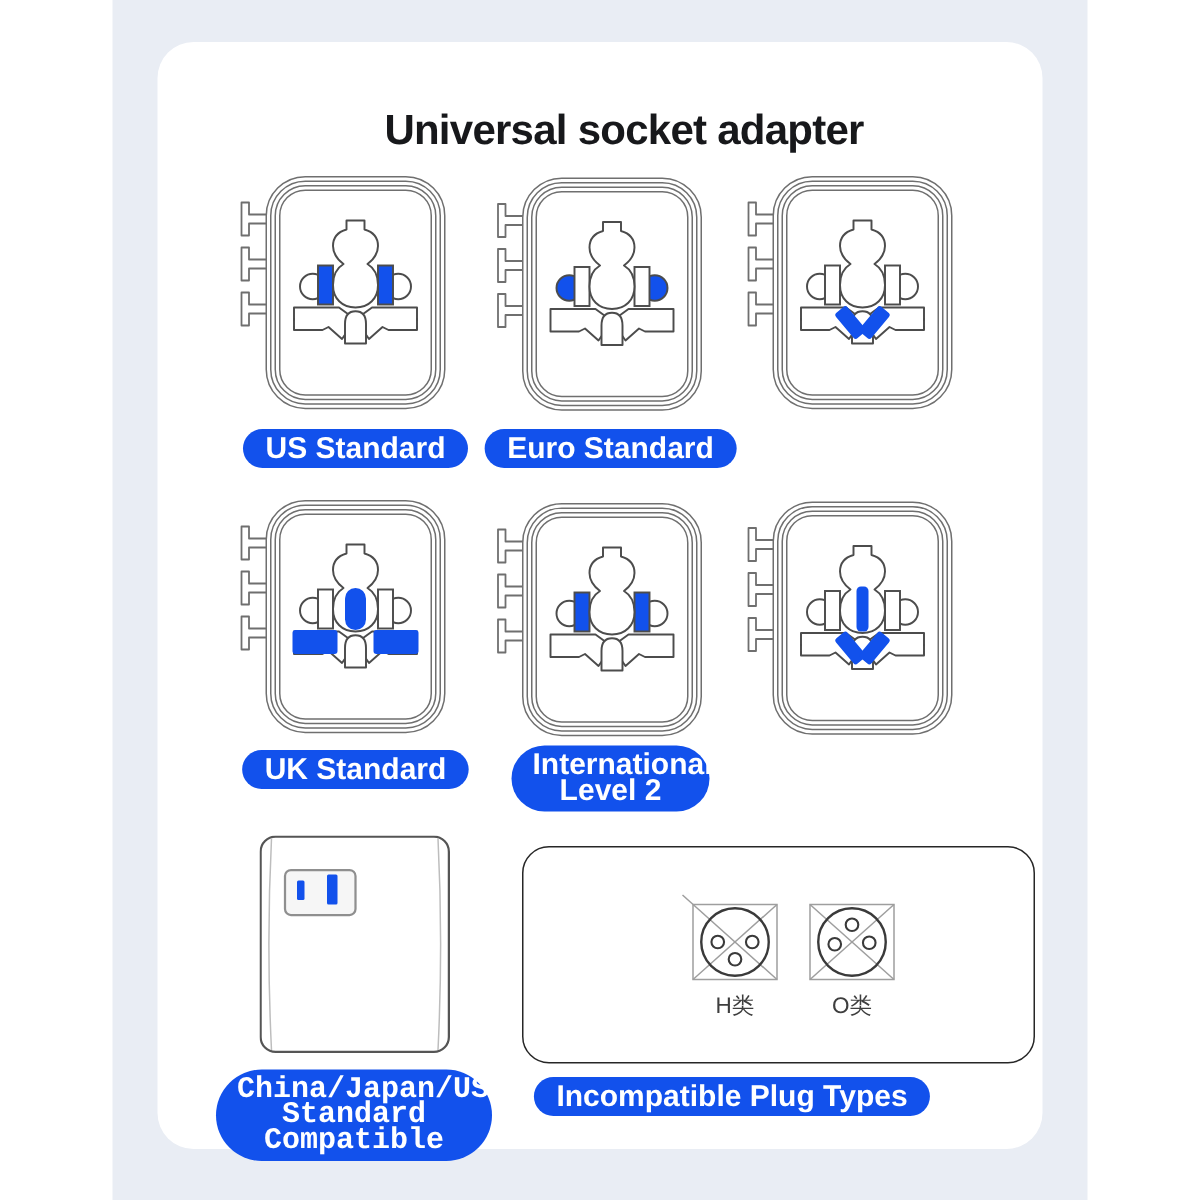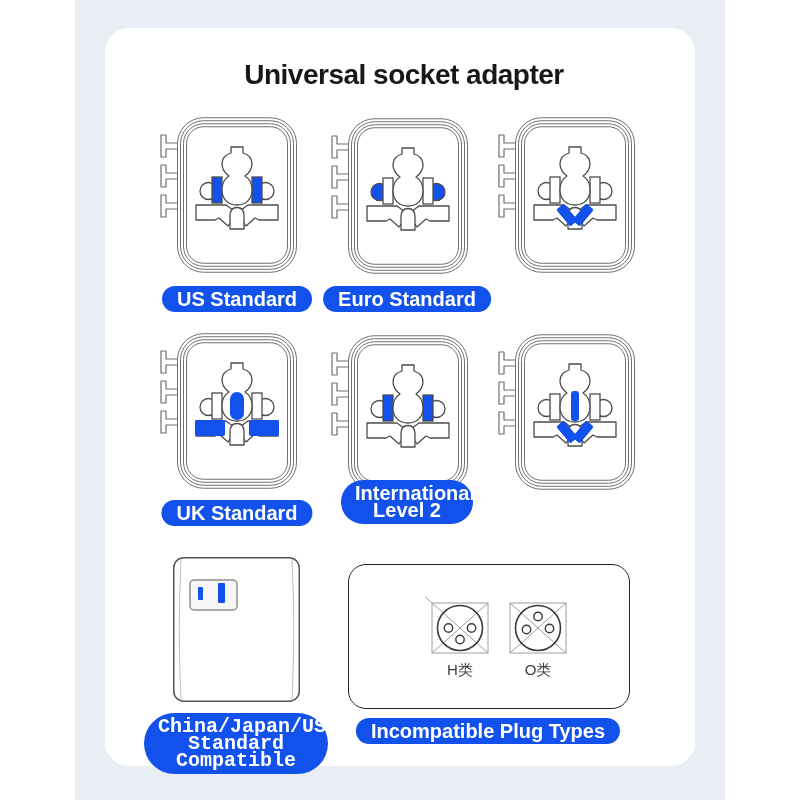--- a/index.html
+++ b/index.html
@@ -8,21 +8,21 @@
     background:#ffffff;
     font-family:"Liberation Sans", sans-serif;
   }
   :root { --blue:#1251EC; --bg-strip:#E9EDF4; }
 
   .strip { position:absolute; left:75px; top:0; width:650px; height:800px;
            background:var(--bg-strip); }
   .card  { position:absolute; left:105px; top:28px; width:590px; height:738px;
            background:#ffffff; border-radius:24px; }
 
-  .title { position:absolute; top:27px; left:0; width:100%; margin:4px;
+  .title { position:absolute; top:27px; left:0; width:100%; margin:16px;
            text-align:center; font-size:28px; font-weight:bold;
            letter-spacing:-0.5px; color:#17181B; }
 
   .socket { position:absolute; width:136px; height:156px; }
   .socket svg { display:block; width:136px; height:156px; overflow:visible; }
 
   
   .sw       { fill:#ffffff; stroke:#6F6F6F; stroke-width:1.2; stroke-linejoin:round; }
   .ring     { fill:none; stroke:#6F6F6F; stroke-width:1; }
   .ring-outer { fill:#ffffff; }
@@ -45,21 +45,21 @@
           font-size:20px; font-weight:bold; line-height:18px;
           padding:4px 15px; border-radius:999px;
           white-space:nowrap; text-align:center; }
   .pill.two-line { white-space:normal; line-height:17px; padding:5px 14px; }
   .pill.w-intl  { width:104px; }
   .pill.w-china { width:156px;font-family:Liberation Mono, monospace; }
 
   .adapter { position:absolute; left:68px; top:529px; width:127px; height:145px; }
   .adapter svg { display:block; width:127px; height:145px; }
 
-  .incompat-box { position:absolute; left:243px; top:536px; width:282px; height:145px;
+  .incompat-box { position:absolute; left:243px; top:536px; width:342px; height:145px;
                   box-sizing:border-box; border:1.6px solid #262626; border-radius:18px;
                   display:flex; justify-content:center; align-items:flex-start;
                   gap:16px; padding:37px 0 0 20px; }
   .ptype { display:flex; flex-direction:column; align-items:center; width:62px; }
   .ptype svg { display:block; width:58px; height:52px; overflow:visible; }
   .psq   { fill:none; stroke:#9E9E9E; stroke-width:1; }
   .pxl   { stroke:#9E9E9E; stroke-width:1; }
   .pcir  { fill:none; stroke:#3A3A3A; stroke-width:1.6; }
   .phole { fill:#ffffff; stroke:#3A3A3A; stroke-width:1.4; }
   .ptype-label { margin-top:7px; font-size:15px; color:#3E3E3E; }
@@ -144,21 +144,21 @@
         <use href="#socket-sym"></use>
       </svg>
   </div>
   <div class="socket v-intl3" style="left:394px; top:306px">
     <svg viewBox="0 0 136 156">
         <use href="#socket-sym"></use>
       </svg>
   </div>
 
   <div class="pill" style="left:132px; top:472px">UK Standard</div>
-  <div class="pill two-line w-intl" style="left:302px; top:452px">International Level 2</div>
+  <div class="pill two-line w-intl" style="left:302px; top:469px">International Level 2</div>
 
   <div class="adapter">
     <svg viewBox="0 0 127 145">
       <rect class="adp-body" x="0.75" y="0.75" width="125.5" height="143.5" rx="10"></rect>
       <path class="adp-edge" d="M8,2 Q4.5,72 8,143"></path>
       <path class="adp-edge" d="M119,2 Q122.5,72 119,143"></path>
       <g>
         <rect class="adp-plate" x="17" y="23" width="47" height="30" rx="4"></rect>
         <rect class="adp-pin" x="25" y="30" width="5" height="13" rx="1"></rect>
         <rect class="adp-pin" x="45" y="26" width="7" height="20" rx="1"></rect>

